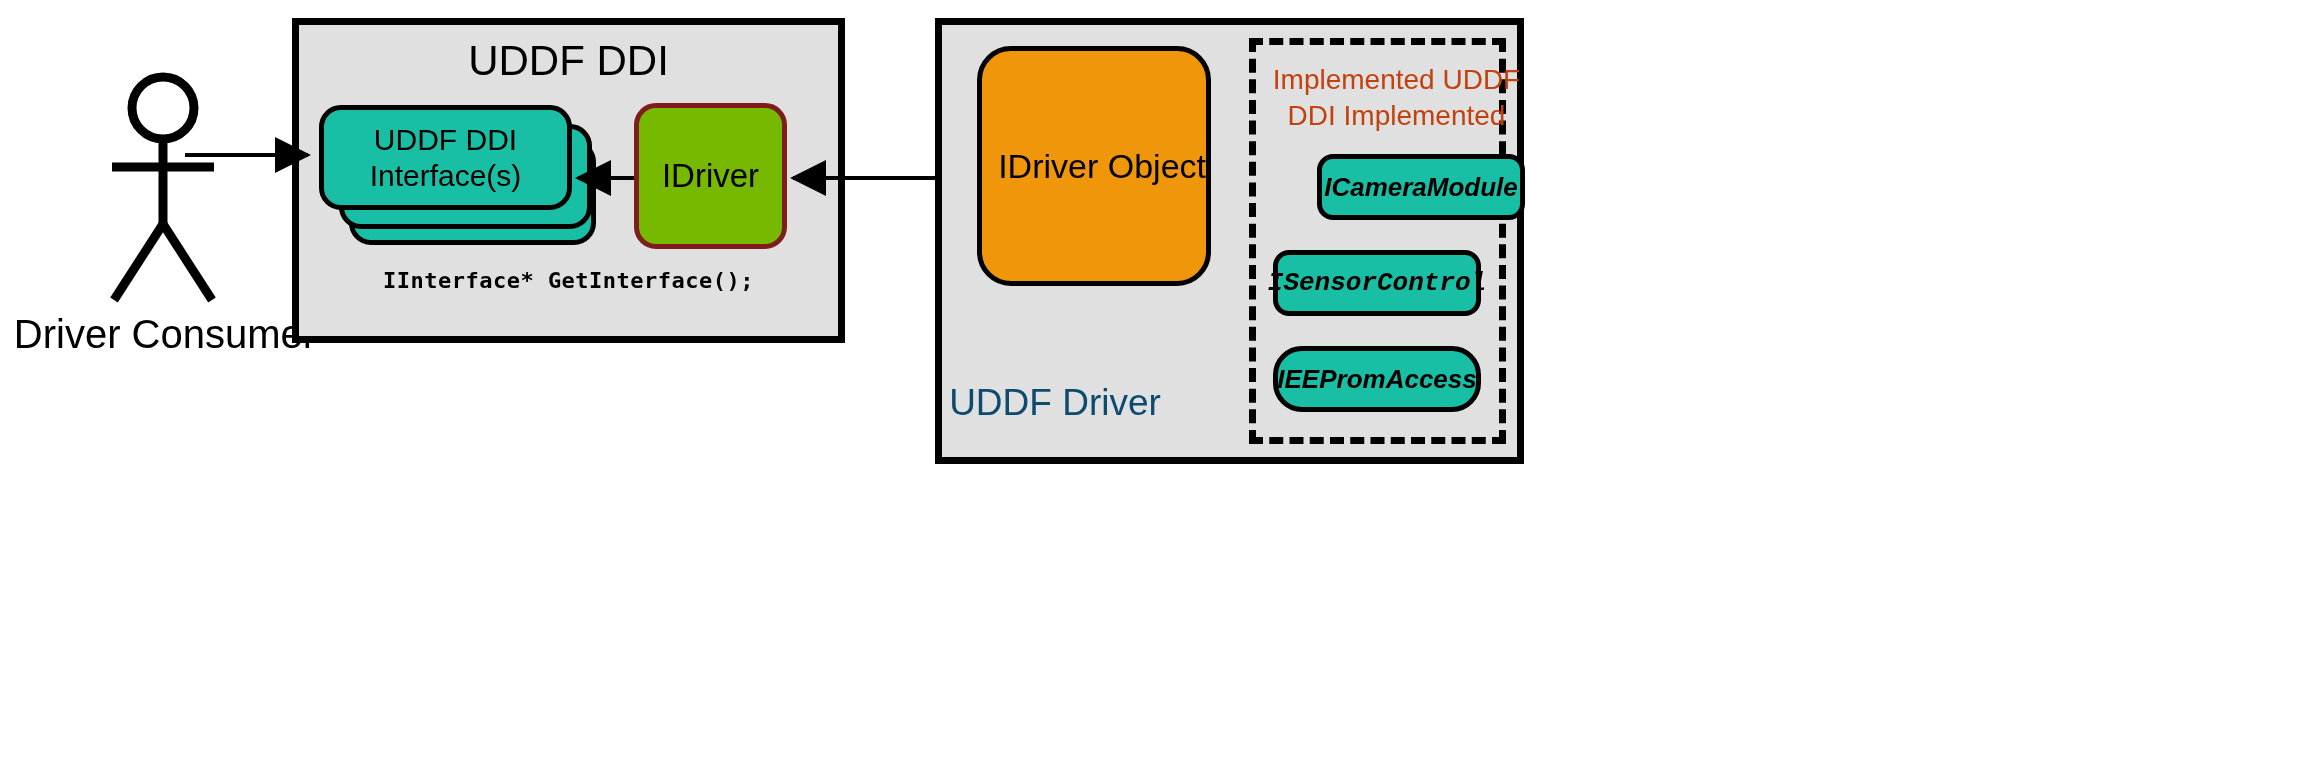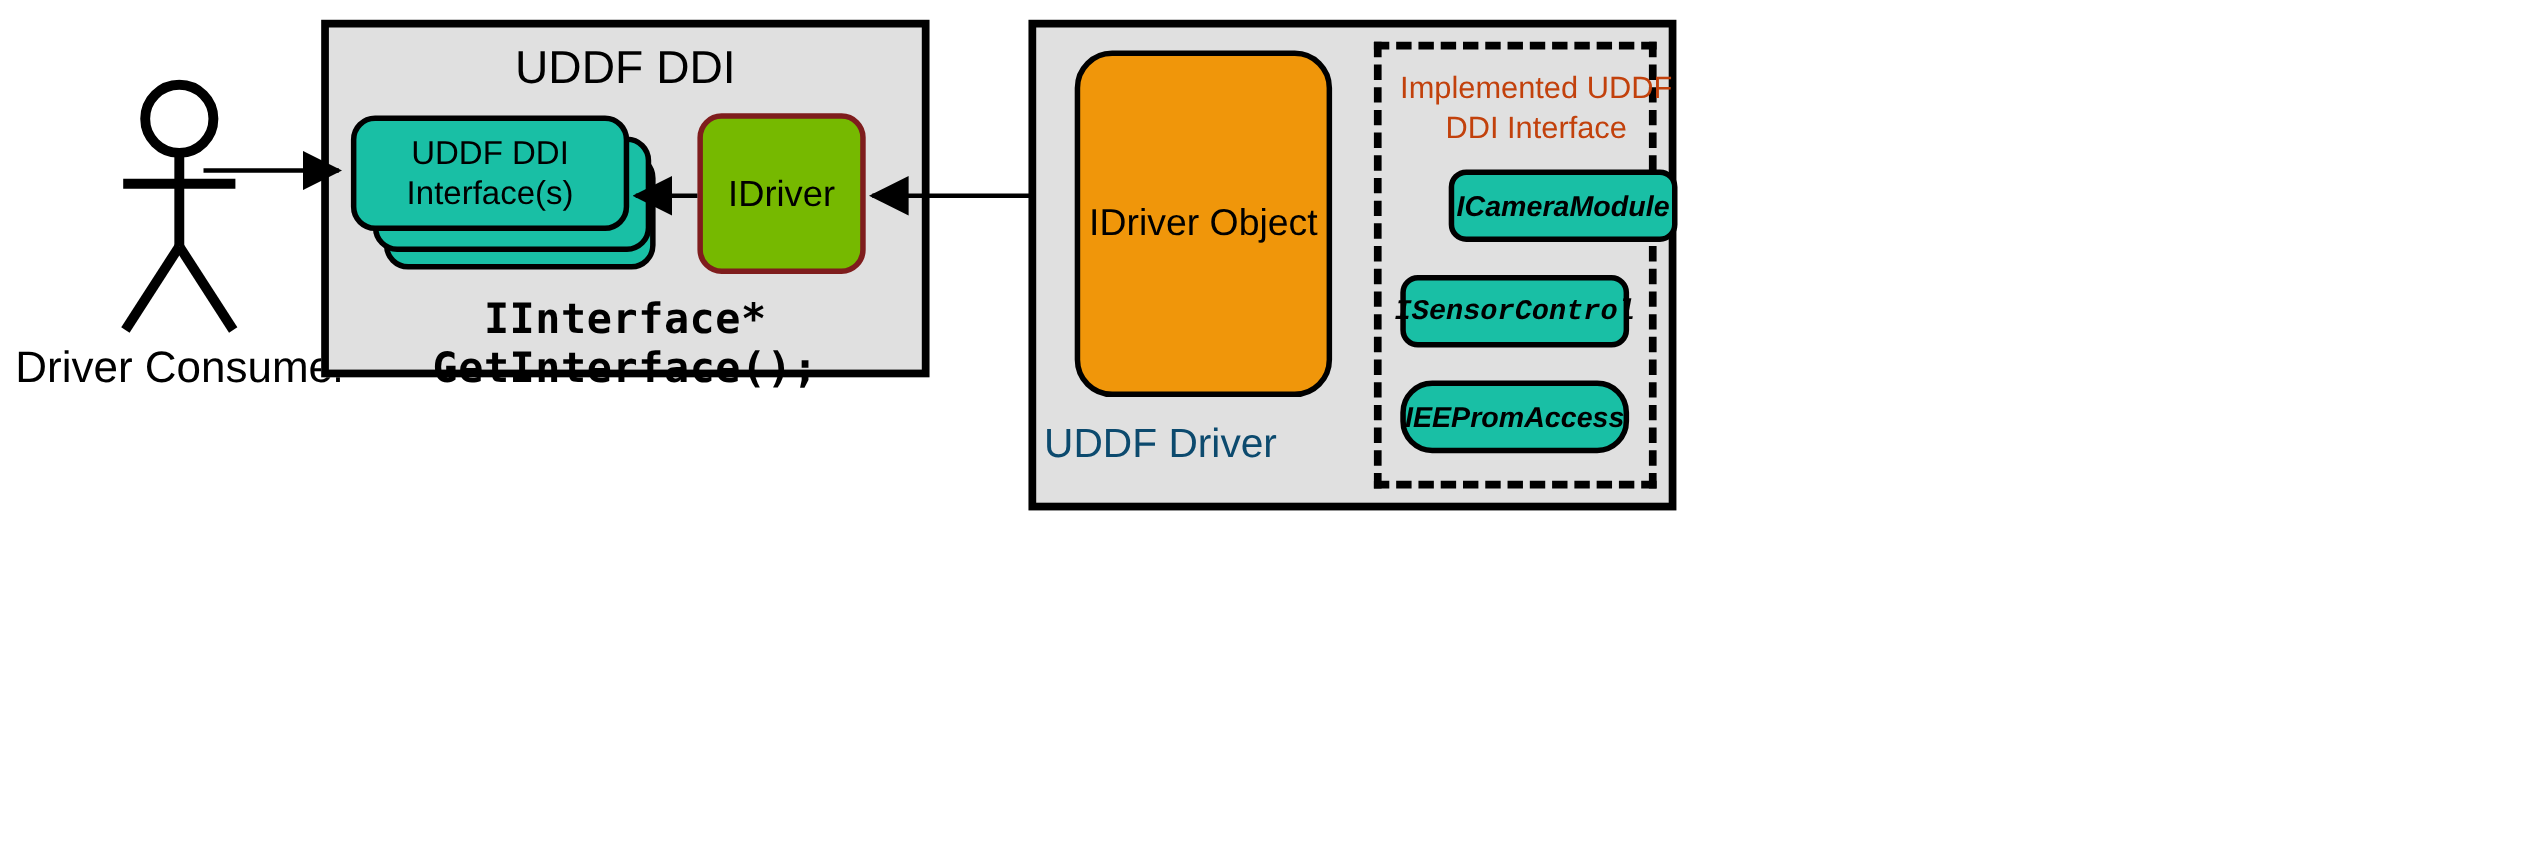--- a/index.html
+++ b/index.html
@@ -71,38 +71,38 @@
     border: 5px solid #7f1d1d;
     border-radius: 22px;
     box-sizing: border-box;
     font-size: 33px; color: #000;
   }
 
   
   #code-signature {
     left: 292px; top: 268px; width: 553px;
     font-family: "DejaVu Sans Mono", "Liberation Mono", monospace;
-    font-size: 38px; font-weight: bold; color: #000;
+    font-size: 22px; font-weight: bold; color: #000;
     text-align: center; letter-spacing: 0.5px;
   }
 
   
   #diagram-title {
     left: 292px; top: 370px; width: 553px;
     font-size: 62px; color: #000; text-align: center; white-space: nowrap;
   }
 
   
   #idriver-object-box {
-    left: 977px; top: 46px; width: 234px; height: 315px;
+    left: 977px; top: 46px; width: 234px; height: 240px;
     background: #f0960a;
     border: 5px solid #000000;
     border-radius: 34px;
     box-sizing: border-box;
-    font-size: 34px; color: #000;
+    font-size: 34px; color: #000; justify-content: flex-end;
   }
   #uddf-driver-label {
     left: 924px; top: 382px; width: 262px;
     font-size: 37px; color: #0c4a6e; text-align: center; white-space: nowrap;
   }
 
   
   #implemented-group {
     left: 1249px; top: 38px; width: 257px; height: 406px;
     border: 7px dashed #000000;
@@ -161,21 +161,21 @@
   <div class="abs panel" id="panel-uddf-driver"></div>
 
   <div class="abs ctr" id="idriver-object-box">
     <span>IDriver Object</span>
   </div>
   <div class="abs" id="uddf-driver-label">UDDF Driver</div>
 
   <div class="abs" id="implemented-group"></div>
   <div class="abs" id="implemented-group-title">
     <div>Implemented UDDF</div>
-    <div>DDI Interface</div>
+    <div>DDI Implemented</div>
   </div>
 
   <div class="abs ctr iface-chip" id="iface-chip-0">
     <span>ICameraModule</span>
   </div>
   <div class="abs ctr iface-chip" id="iface-chip-1">
     <span>ISensorControl</span>
   </div>
   <div class="abs ctr iface-chip" id="iface-chip-2">
     <span>IEEPromAccess</span>

